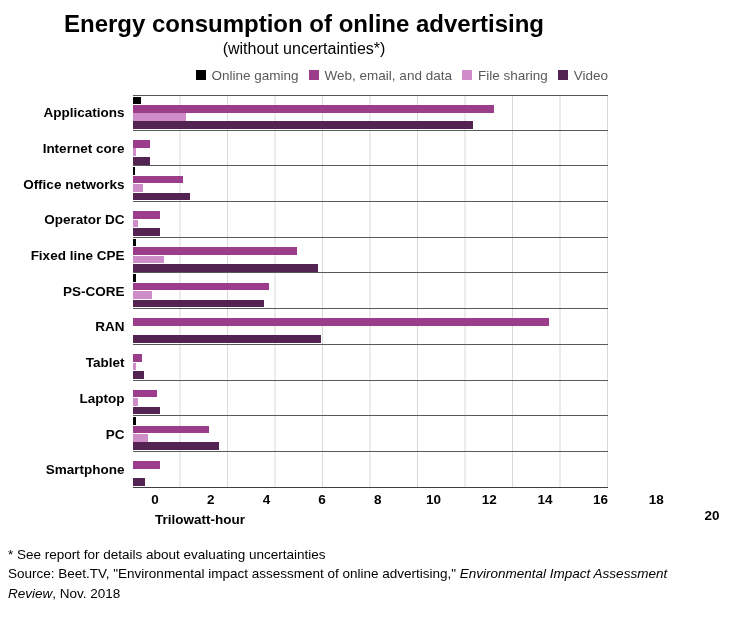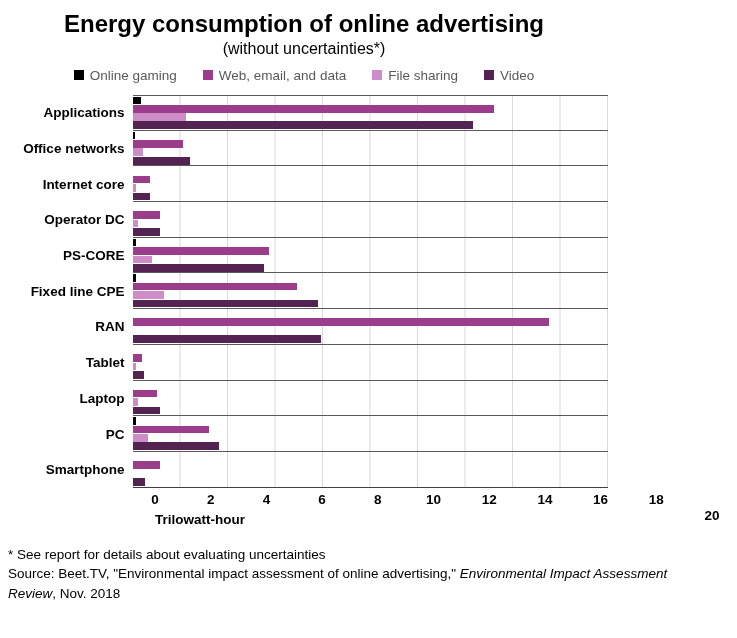--- a/index.html
+++ b/index.html
@@ -13,22 +13,22 @@
   .page { width: 608px; height: 638px; position: relative; }
 
   .title {
     text-align: center; font-size: 24px; font-weight: bold;
     padding-top: 10px; letter-spacing: 0px;
   }
   .subtitle {
     text-align: center; font-size: 16px; font-weight: normal; margin-top: 2px;
   }
   .legend {
-    display: flex; justify-content: center; align-items: center;
-    gap: 26px; margin-top: 8px; height: 18px;
+    display: flex; justify-content: flex-end; align-items: center;
+    gap: 10px; margin-top: 8px; height: 18px;
   }
   .legend-item { display: flex; align-items: center; gap: 6px; }
   .legend-swatch { width: 10px; height: 10px; display: inline-block; }
   .legend-label { font-size: 13.5px; color: #595959; }
 
   .chart { position: relative; margin-top: 11px; }
   .crow { display: flex; align-items: stretch; height: 35.7px; }
   .clabel {
     width: 155px; text-align: right; padding-right: 9px;
     font-size: 13.5px; font-weight: bold;
@@ -92,62 +92,62 @@
         <div class="crow">
           <div class="clabel">Applications</div>
           <div class="cplot">
             <div class="bar" style="width: 1.5%; background: rgb(0, 0, 0);"></div>
             <div class="bar" style="width: 76%; background: rgb(156, 61, 140);"></div>
             <div class="bar" style="width: 11%; background: rgb(206, 140, 200);"></div>
             <div class="bar" style="width: 71.5%; background: rgb(83, 35, 82);"></div>
           </div>
         </div>
         <div class="crow">
+          <div class="clabel">Internet core</div>
+          <div class="cplot">
+            <div class="bar" style="width: 0%; background: rgb(0, 0, 0);"></div>
+            <div class="bar" style="width: 3.5%; background: rgb(156, 61, 140);"></div>
+            <div class="bar" style="width: 0.5%; background: rgb(206, 140, 200);"></div>
+            <div class="bar" style="width: 3.5%; background: rgb(83, 35, 82);"></div>
+          </div>
+        </div>
+        <div class="crow">
           <div class="clabel">Office networks</div>
           <div class="cplot">
             <div class="bar" style="width: 0.25%; background: rgb(0, 0, 0);"></div>
             <div class="bar" style="width: 10.5%; background: rgb(156, 61, 140);"></div>
             <div class="bar" style="width: 2%; background: rgb(206, 140, 200);"></div>
             <div class="bar" style="width: 12%; background: rgb(83, 35, 82);"></div>
           </div>
         </div>
         <div class="crow">
-          <div class="clabel">Internet core</div>
-          <div class="cplot">
-            <div class="bar" style="width: 0%; background: rgb(0, 0, 0);"></div>
-            <div class="bar" style="width: 3.5%; background: rgb(156, 61, 140);"></div>
-            <div class="bar" style="width: 0.5%; background: rgb(206, 140, 200);"></div>
-            <div class="bar" style="width: 3.5%; background: rgb(83, 35, 82);"></div>
-          </div>
-        </div>
-        <div class="crow">
           <div class="clabel">Operator DC</div>
           <div class="cplot">
             <div class="bar" style="width: 0%; background: rgb(0, 0, 0);"></div>
             <div class="bar" style="width: 5.5%; background: rgb(156, 61, 140);"></div>
             <div class="bar" style="width: 1%; background: rgb(206, 140, 200);"></div>
             <div class="bar" style="width: 5.5%; background: rgb(83, 35, 82);"></div>
+          </div>
+        </div>
+        <div class="crow">
+          <div class="clabel">Fixed line CPE</div>
+          <div class="cplot">
+            <div class="bar" style="width: 0.5%; background: rgb(0, 0, 0);"></div>
+            <div class="bar" style="width: 34.5%; background: rgb(156, 61, 140);"></div>
+            <div class="bar" style="width: 6.5%; background: rgb(206, 140, 200);"></div>
+            <div class="bar" style="width: 39%; background: rgb(83, 35, 82);"></div>
           </div>
         </div>
         <div class="crow">
           <div class="clabel">PS-CORE</div>
           <div class="cplot">
             <div class="bar" style="width: 0.5%; background: rgb(0, 0, 0);"></div>
             <div class="bar" style="width: 28.5%; background: rgb(156, 61, 140);"></div>
             <div class="bar" style="width: 4%; background: rgb(206, 140, 200);"></div>
             <div class="bar" style="width: 27.5%; background: rgb(83, 35, 82);"></div>
-          </div>
-        </div>
-        <div class="crow">
-          <div class="clabel">Fixed line CPE</div>
-          <div class="cplot">
-            <div class="bar" style="width: 0.5%; background: rgb(0, 0, 0);"></div>
-            <div class="bar" style="width: 34.5%; background: rgb(156, 61, 140);"></div>
-            <div class="bar" style="width: 6.5%; background: rgb(206, 140, 200);"></div>
-            <div class="bar" style="width: 39%; background: rgb(83, 35, 82);"></div>
           </div>
         </div>
         <div class="crow">
           <div class="clabel">RAN</div>
           <div class="cplot">
             <div class="bar" style="width: 0%; background: rgb(0, 0, 0);"></div>
             <div class="bar" style="width: 87.5%; background: rgb(156, 61, 140);"></div>
             <div class="bar" style="width: 0%; background: rgb(206, 140, 200);"></div>
             <div class="bar" style="width: 39.5%; background: rgb(83, 35, 82);"></div>
           </div>

